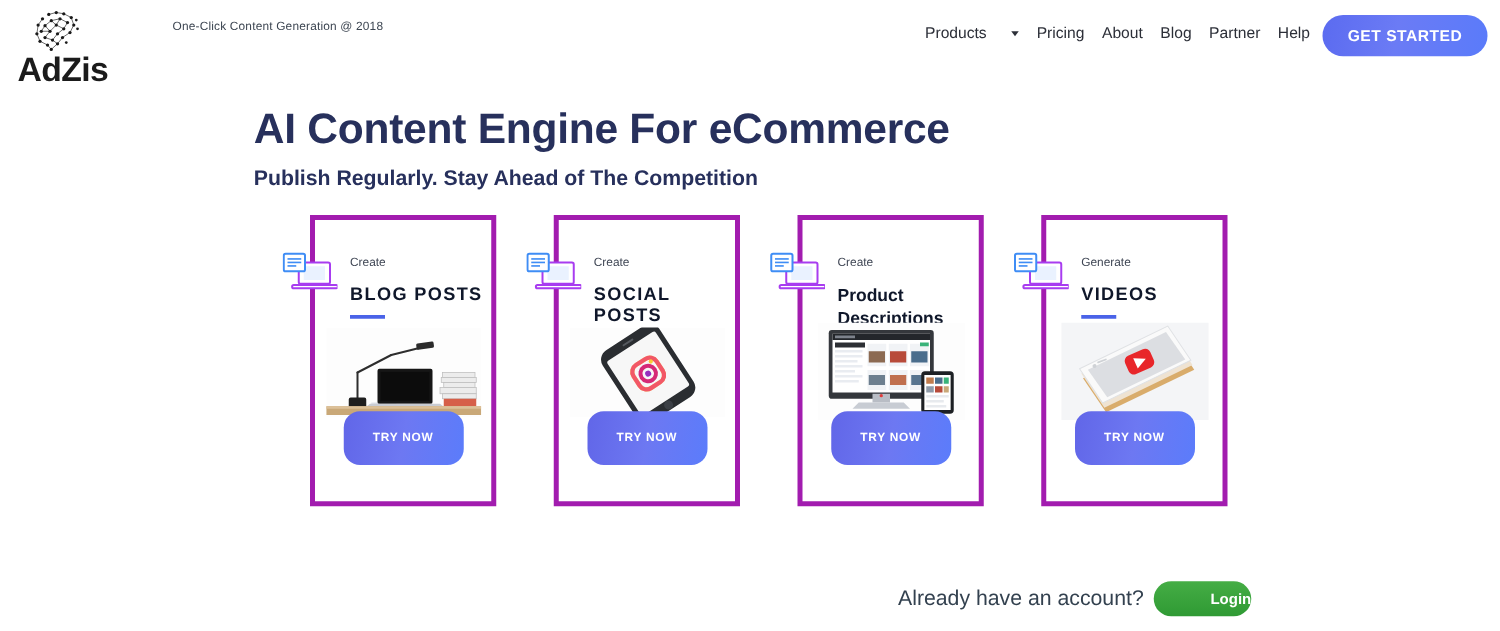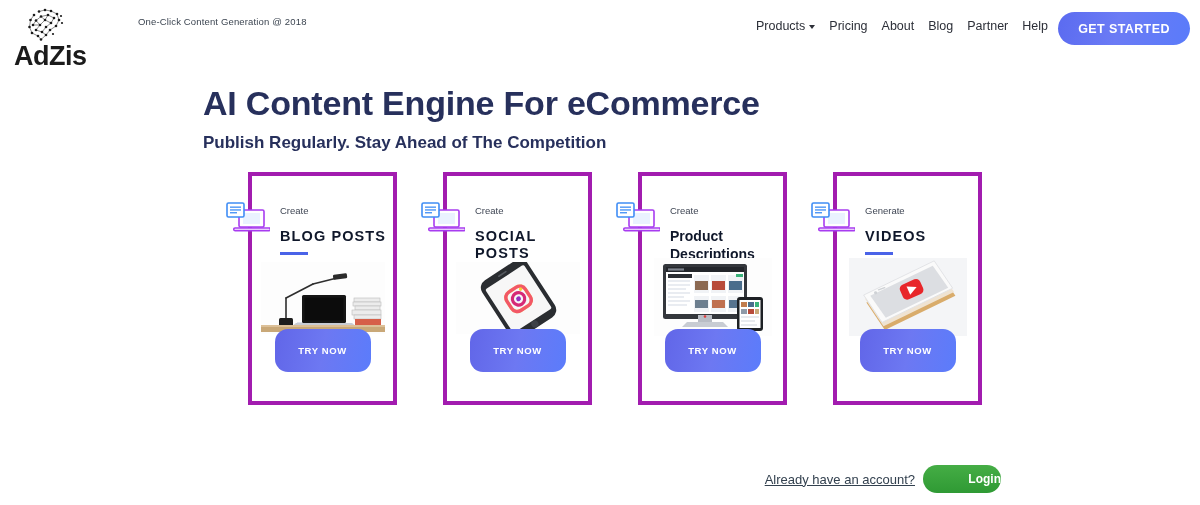--- a/index.html
+++ b/index.html
@@ -22,21 +22,21 @@
     font-size: 27px; font-weight: 700; color: #1b1b1b;
     letter-spacing: -0.5px; margin-left: 4px; line-height: 1;
   }
   .tagline {
     position: absolute; left: 138px; top: 16px;
     font-size: 9.5px; color: #3c4551; letter-spacing: 0.15px; white-space: nowrap;
   }
   .nav { position: absolute; right: 152px; top: 19px; display: flex; align-items: center; gap: 14px; }
   .nav a {
     font-size: 12.5px; color: #2c2f38; text-decoration: none; white-space: nowrap;
-    display: flex; align-items: center; gap: 4px;
+    display: flex; align-items: center; gap: 20px;
   }
   .caret {
     width: 0; height: 0; border-left: 3.5px solid transparent;
     border-right: 3.5px solid transparent; border-top: 4.5px solid #2c2f38;
     display: inline-block; margin-top: 2px;
   }
   .btn-started {
     position: absolute; right: 10px; top: 12px;
     width: 132px; height: 33px; border-radius: 17px; border: none;
     background: linear-gradient(100deg, #5b6bf0 0%, #6b7bf5 45%, #5a7bfa 100%);
@@ -83,21 +83,21 @@
     background: linear-gradient(100deg, #6166e8 0%, #6d78f2 50%, #5b7cfb 100%);
     color: #fff; font-size: 9.5px; font-weight: 700; letter-spacing: 0.6px;
     cursor: pointer; font-family: inherit;
   }
 
   
   .login-row {
     position: absolute; right: 199px; top: 465px;
     display: flex; align-items: center; gap: 8px;
   }
-  .login-text { font-size: 13px; color: #33414f; white-space: nowrap; text-decoration: underline; }
+  .login-text { font-size: 17px; color: #33414f; white-space: nowrap; }
   .btn-login {
     width: 78px; height: 28px; border-radius: 14px; border: none;
     background: linear-gradient(180deg, #45ad45 0%, #2f9a34 100%);
     color: #fff; font-size: 12px; font-weight: 700; cursor: pointer;
     font-family: inherit;
     text-align: right;
   }
 </style>
 </head>
 <body>

